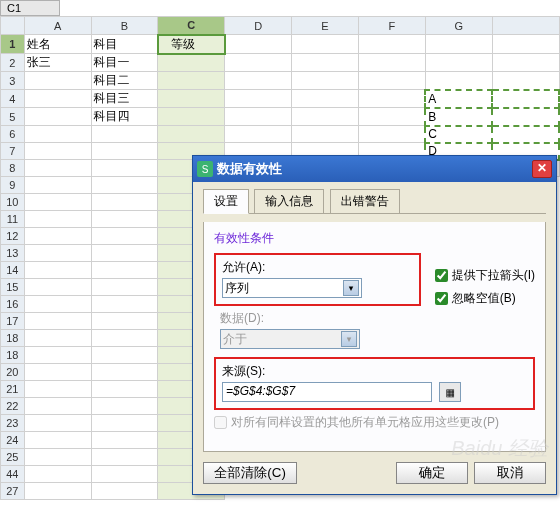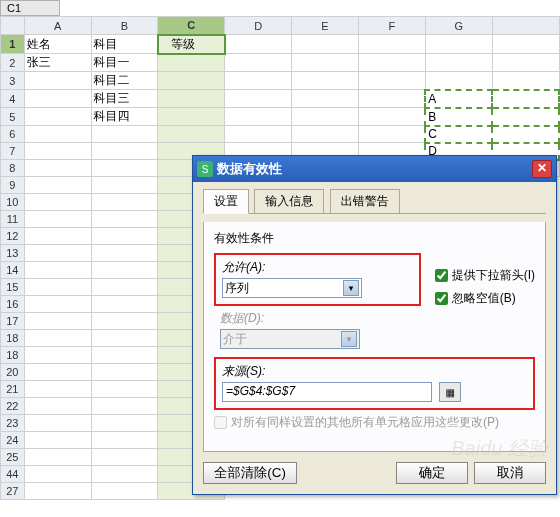--- a/index.html
+++ b/index.html
@@ -24,23 +24,23 @@
 .dialog { position: absolute; left: 192px; top: 155px; width: 365px; border: 1px solid #1c4f9c; box-shadow: 2px 2px 4px rgba(0,0,0,0.3); background: #ece9d8; }
 .titlebar { background: linear-gradient(#3b77d3, #2a5fb8); color: #fff; height: 26px; display: flex; align-items: center; padding: 0 4px; }
 .titlebar .wicon { width: 16px; height: 16px; background: #3cb371; border-radius: 2px; margin-right: 4px; display: flex; align-items: center; justify-content: center; color: #fff; font-size: 10px; }
 .titlebar .ttxt { flex: 1; font-weight: bold; font-size: 13px; }
 .closebtn { width: 20px; height: 18px; background: #e04040; border: 1px solid #a02020; color: #fff; text-align: center; line-height: 15px; font-weight: bold; cursor: pointer; border-radius: 2px; }
 .dlgbody { padding: 6px 10px 10px; }
 .tabs { border-bottom: 1px solid #aca899; margin-bottom: 8px; }
 .tab { display: inline-block; padding: 3px 10px; border: 1px solid #aca899; border-bottom: none; background: #ece9d8; margin-right: 2px; position: relative; top: 1px; cursor: pointer; }
 .tab.active { background: #fcfcfe; border-bottom: 1px solid #fcfcfe; }
 .panel { background: #fcfcfe; border: 1px solid #aca899; border-top: none; padding: 8px 10px 14px; }
-.grplbl { color: #000000; font-size: 12px; margin-bottom: 6px; }
+.grplbl { color: #6d28d9; font-size: 12px; margin-bottom: 6px; }
 .redbox { border: 2px solid #e02020; padding: 4px 6px 6px; margin-bottom: 4px; }
-.lbl { margin-bottom: 2px; font-style: italic; }
+.lbl { margin-bottom: 2px; }
 .combo { width: 140px; height: 20px; border: 1px solid #7f9db9; background: #fff; display: flex; align-items: center; padding: 0 2px; justify-content: space-between; }
 .combo .arrow { margin-left: auto; width: 16px; height: 16px; background: linear-gradient(#dbe5f1,#b8cce4); border: 1px solid #7f9db9; display: flex; align-items: center; justify-content: center; font-size: 9px; }
 .rowflex { display: flex; gap: 14px; }
 .rcol { flex: 1; }
 .chk { display: flex; align-items: center; margin-bottom: 6px; gap: 4px; }
 .chk input { accent-color: #2a8a2a; }
 .disabled { color: #999; }
 .textinput { width: 210px; height: 20px; border: 1px solid #7f9db9; background: #fff; padding: 1px 3px; display: inline-block; vertical-align: middle; font-style: italic; }
 .refbtn { width: 22px; height: 20px; border: 1px solid #7f9db9; background: #e8e8e8; display: inline-flex; align-items: center; justify-content: center; margin-left: 4px; vertical-align: middle; font-size: 10px; }
 .btnrow { display: flex; gap: 6px; margin-top: 10px; }

